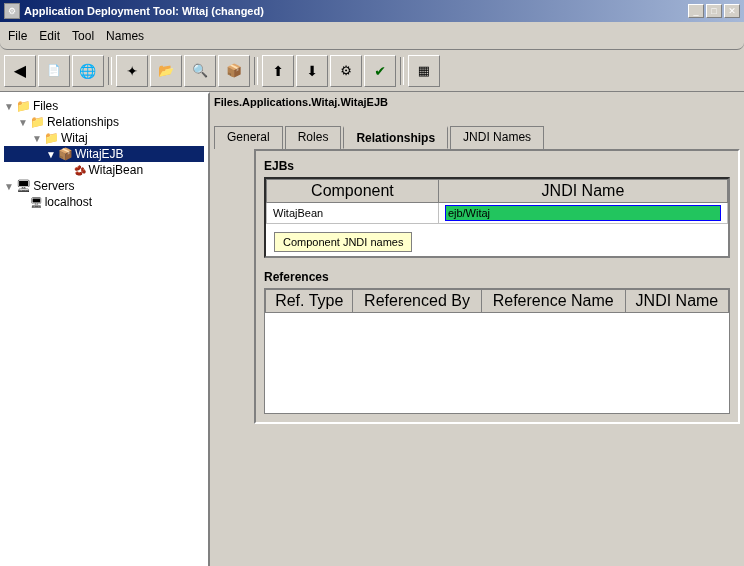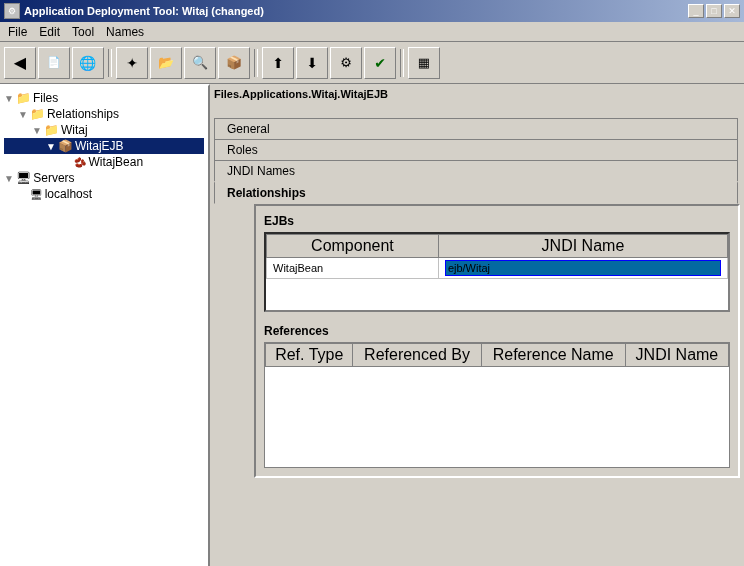--- a/index.html
+++ b/index.html
@@ -52,25 +52,26 @@
       border-color: #ffffff #808080 #808080 #ffffff;
       font-size: 9px;
       display: flex;
       align-items: center;
       justify-content: center;
       cursor: pointer;
     }
     
     .menu-bar {
       background: #d4d0c8;
-      height: 20px;
+      height: 28px;
       display: flex;
       align-items: center;
       padding: 0 2px;
       border-bottom: 1px solid #808080;
+      border-radius: 7px;
     }
     .menu-item {
       padding: 2px 6px;
       font-size: 12px;
       cursor: pointer;
     }
     
     .toolbar {
       background: #d4d0c8;
       height: 42px;
@@ -143,21 +144,20 @@
     .breadcrumb {
       font-size: 11px;
       margin-bottom: 18px;
       font-weight: bold;
     }
     
     .tab-bar {
       display: flex;
       gap: 0;
       margin-bottom: 0;
-      flex-direction: column;
     }
     .tab {
       padding: 3px 12px;
       background: #d4d0c8;
       border: 1px solid #808080;
       border-bottom: none;
       cursor: pointer;
       font-size: 12px;
       margin-right: 2px;
     }
@@ -197,21 +197,21 @@
     }
     .data-table td {
       border: 1px solid #c0c0c0;
       padding: 2px 6px;
       font-size: 11px;
       background: white;
     }
     
     .inline-edit {
       border: 1px solid #0000ff;
-      background: #0369a1;
+      background: #22c55e;
       width: 100%;
       font-size: 11px;
       padding: 1px 2px;
       outline: none;
     }
     
     .jndi-tooltip {
       background: #ffffcc;
       border: 1px solid #808080;
       padding: 3px 8px;
@@ -322,22 +322,22 @@
       <span>localhost</span>
     </div>
   </div>
 
   <div class="content">
     <div class="breadcrumb">Files.Applications.Witaj.WitajEJB</div>
 
     <div class="tab-bar">
       <div class="tab">General</div>
       <div class="tab">Roles</div>
+      <div class="tab active">Relationships</div>
       <div class="tab">JNDI Names</div>
-      <div class="tab active">Relationships</div>
     </div>
 
     <div class="tab-content">
 
       <div class="ejbs-section">
         <div class="section-title">EJBs</div>
         <div class="table-container">
           <table class="data-table">
             <thead>
               <tr>
@@ -347,20 +347,23 @@
             </thead>
             <tbody>
               <tr>
                 <td>WitajBean</td>
                 <td>
                   <input class="inline-edit" type="text" value="ejb/Witaj" style="">
                 </td>
               </tr>
             </tbody>
           </table>
+          <div style="padding: 4px 8px;">
+            <div class="jndi-tooltip">Component JNDI names</div>
+          </div>
         </div>
       </div>
 
       <div class="refs-section">
         <div class="section-title">References</div>
         <div class="refs-table-container">
           <table class="data-table">
             <thead>
               <tr>
                 <th>Ref. Type</th>

